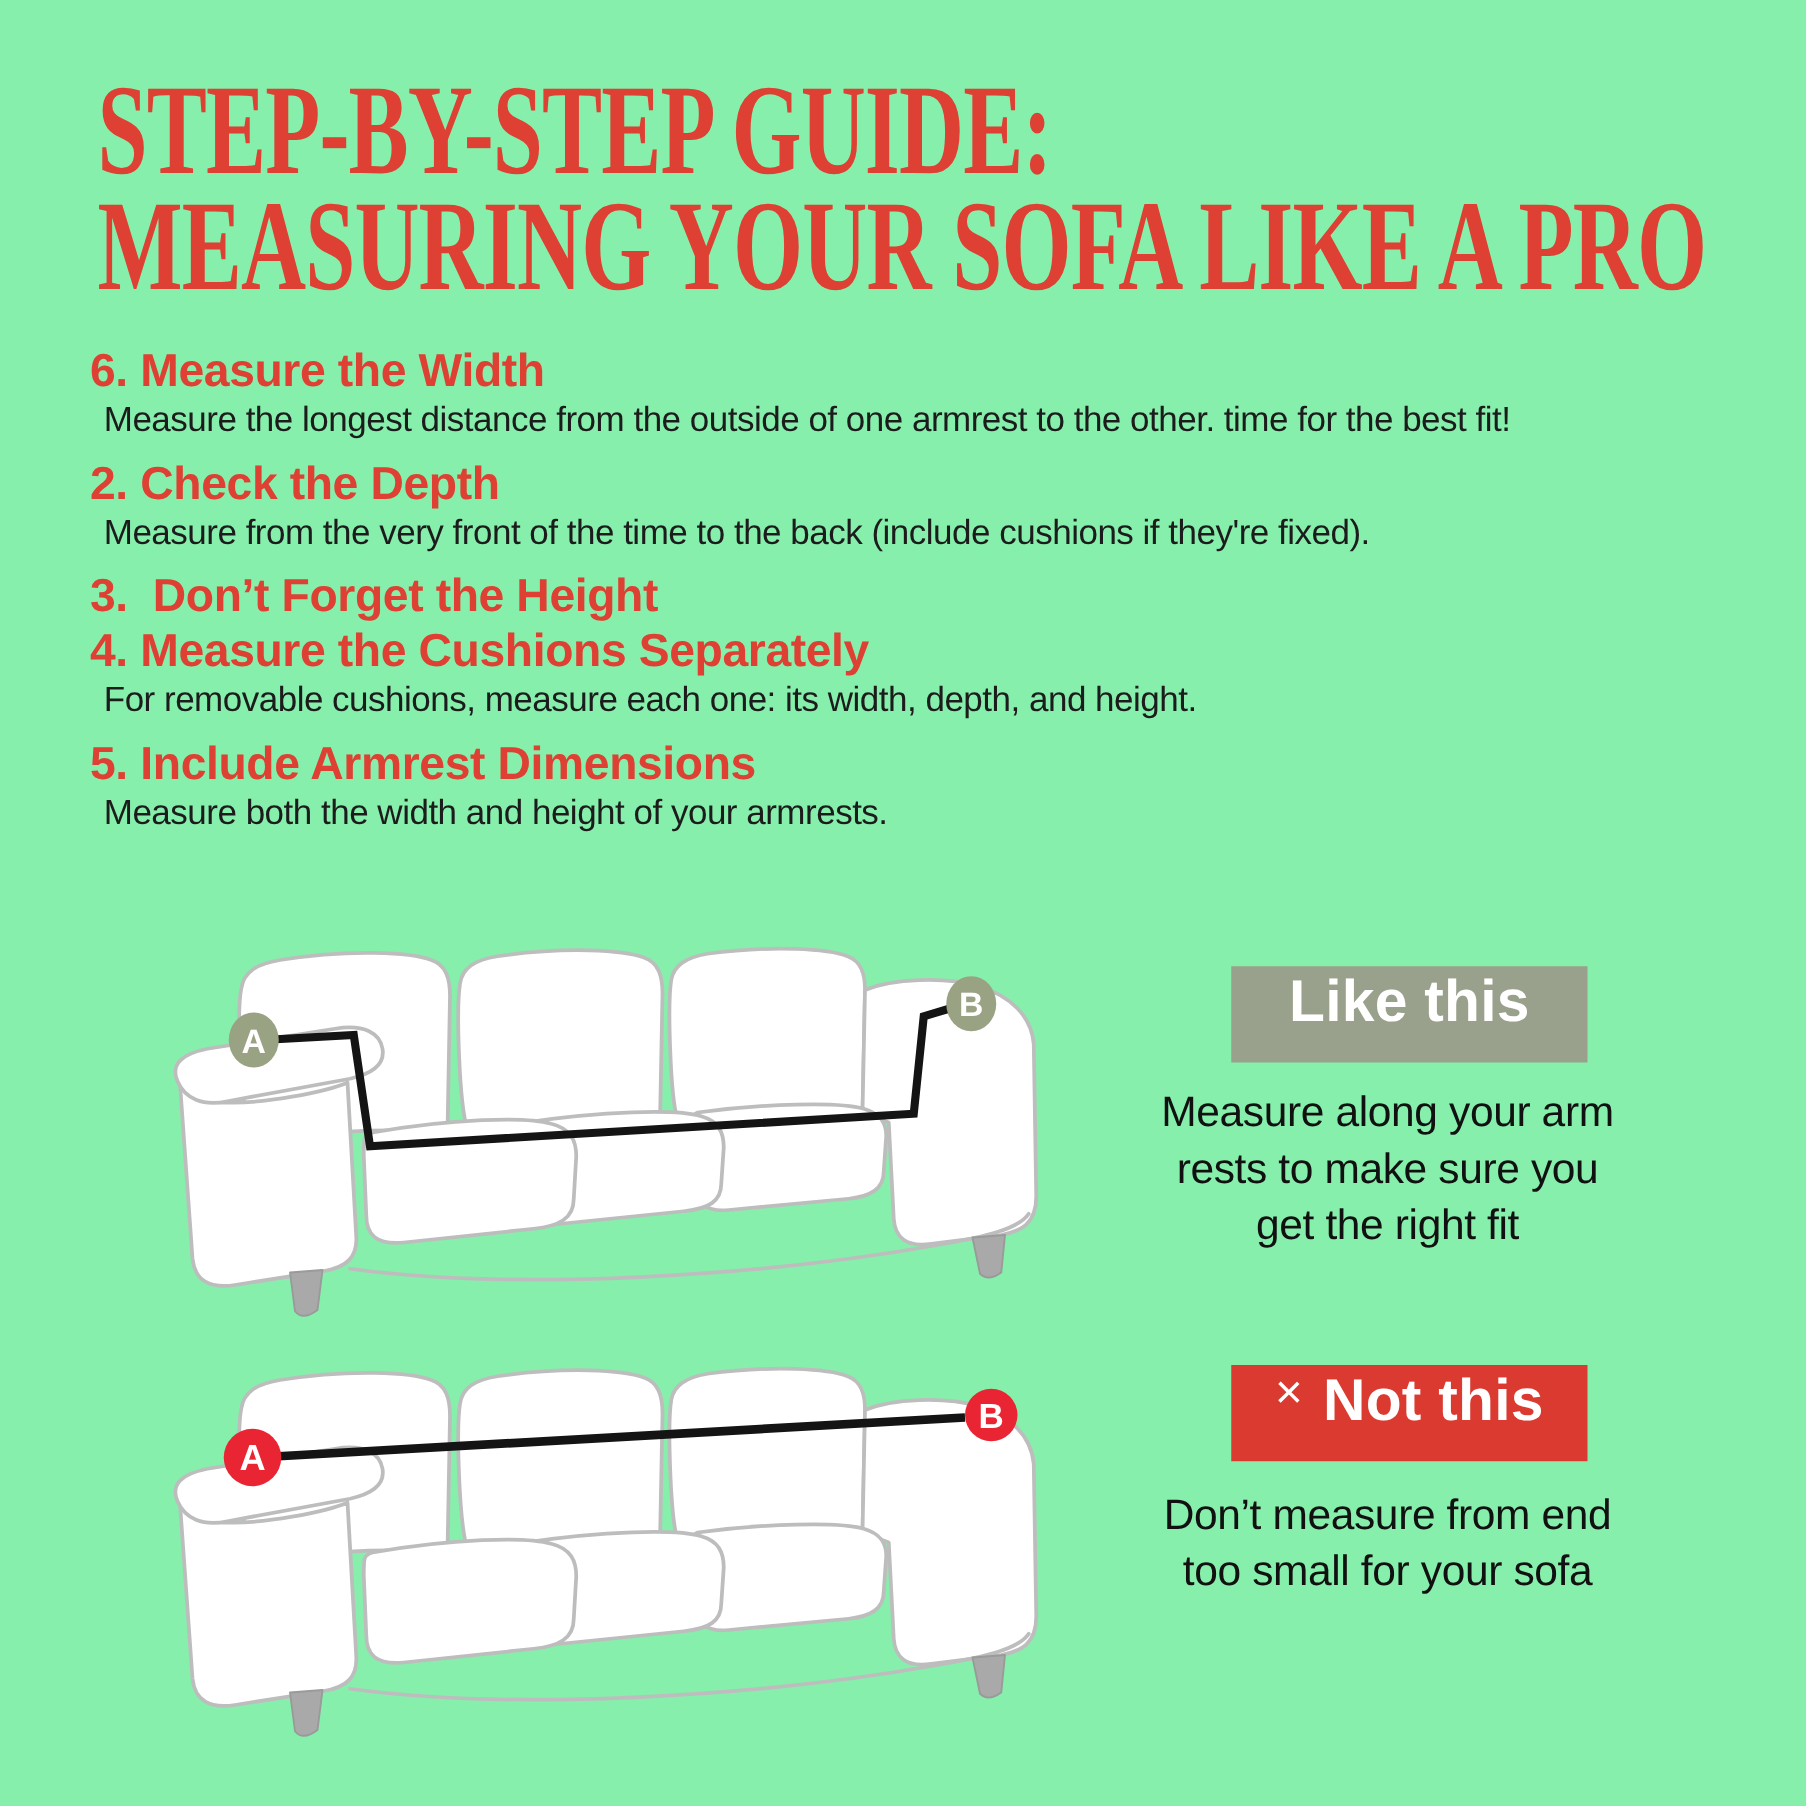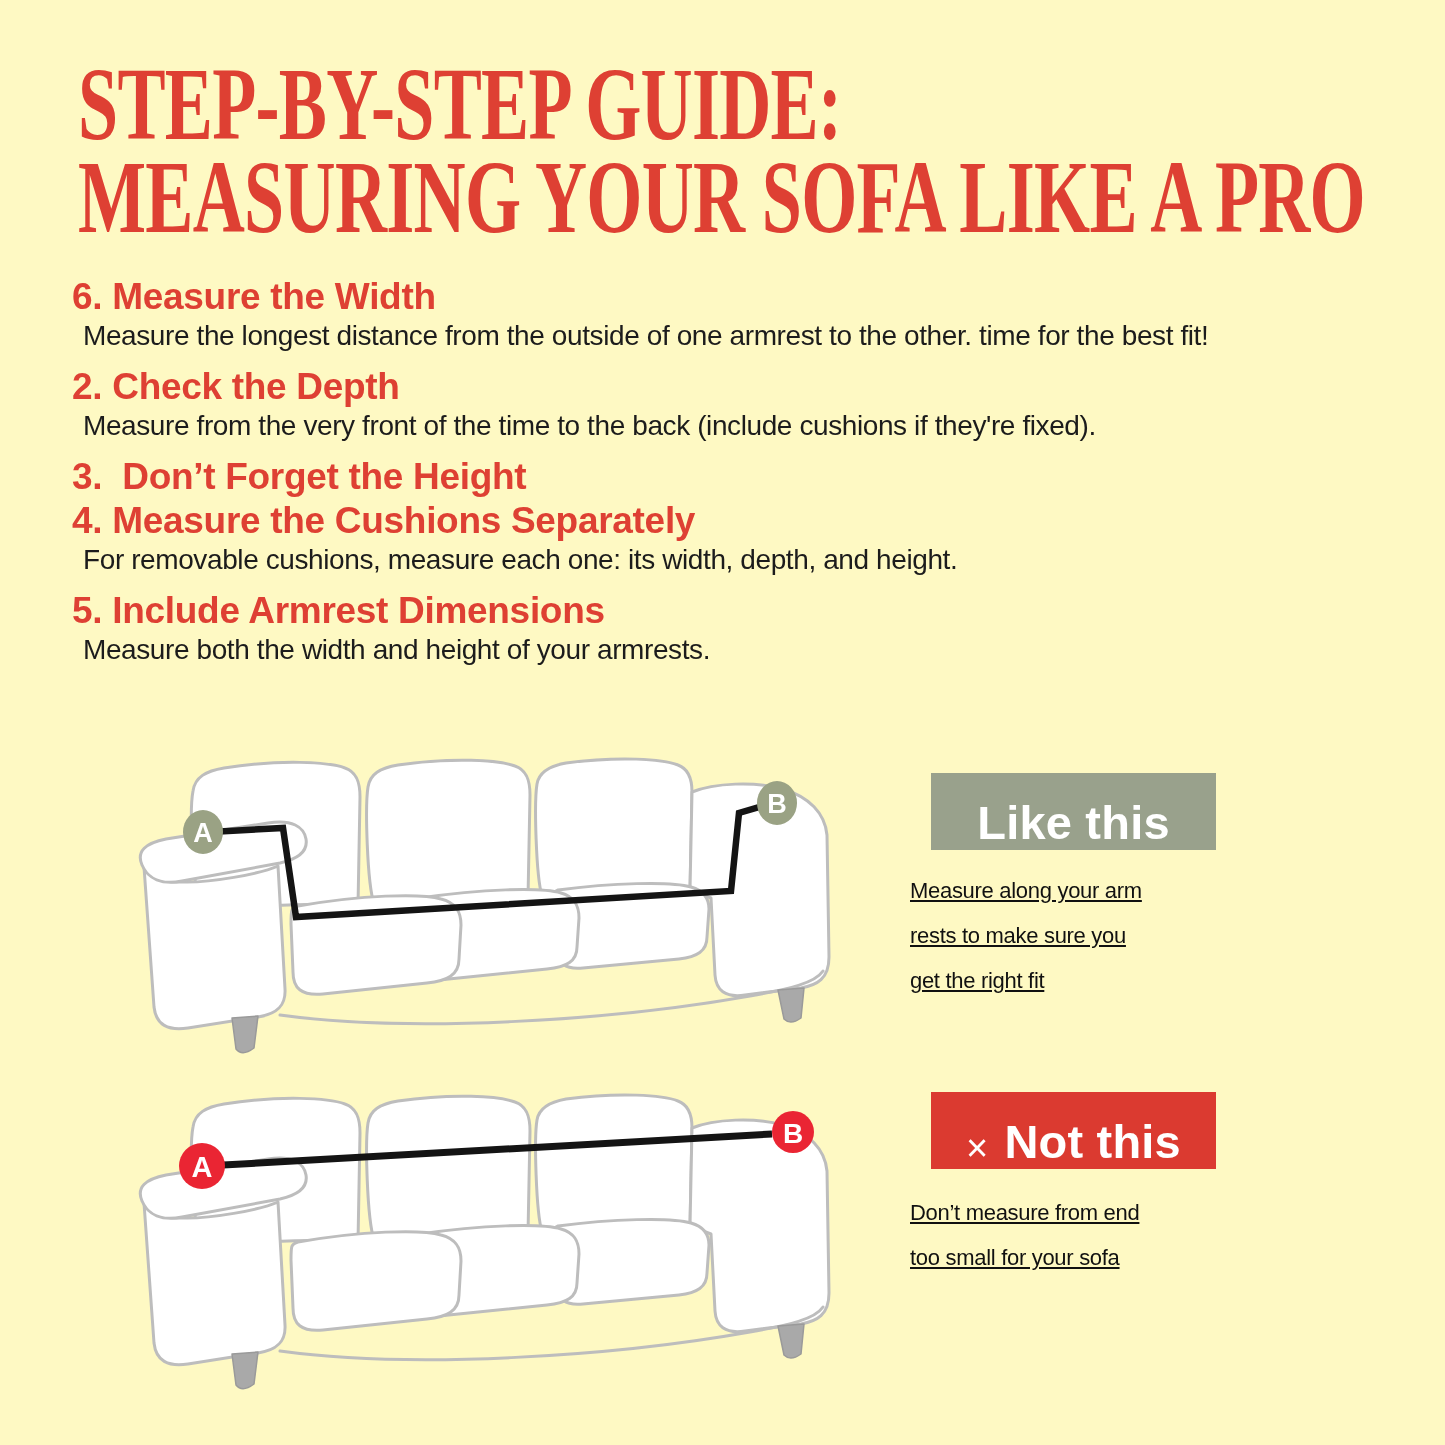--- a/index.html
+++ b/index.html
@@ -1,17 +1,17 @@
 <!DOCTYPE html>
 <html><head>
 <meta charset="utf-8">
 <style>
   html,body{margin:0;padding:0;background:#ffffff;}
   .page{
-    position:relative;width:1445px;height:1445px;background:#fef9c3;overflow:hidden;
+    position:relative;width:1445px;height:1445px;background:#86efac;overflow:hidden;
     font-family:"Liberation Sans",sans-serif;color:#1c1c1c;
   }
   
   .title{margin:0;}
   .title-line{
     position:absolute;left:78px;display:block;white-space:nowrap;
     font-family:"Liberation Serif",serif;font-weight:700;font-size:103px;line-height:1;
     color:#de4033;letter-spacing:-1px;
     transform:scaleX(0.70);transform-origin:0 0;
   }
@@ -30,30 +30,30 @@
   
   .sofa{position:absolute;left:90px;width:840px;}
   .sofa-top{top:740px;height:340px;}
   .sofa-bottom{top:1070px;height:350px;}
   .marker-letter{
     font-family:"Liberation Sans",sans-serif;font-weight:700;fill:#ffffff;
     text-anchor:middle;dominant-baseline:central;
   }
   
   .badge{
-    position:absolute;left:931px;width:285px;height:77px;
-    display:flex;align-items:flex-end;justify-content:center;
+    position:absolute;left:985px;width:285px;height:77px;
+    display:flex;align-items:flex-start;justify-content:center;
     color:#ffffff;font-weight:700;font-size:47px;letter-spacing:0.2px;
   }
   .badge-like{top:773px;background:#99a18c;}
   .badge-not{top:1092px;background:#db3a30;}
   .badge .x-icon{font-weight:400;font-size:38px;margin-right:16px;position:relative;top:1px;}
   .caption{
-    position:absolute;left:910px;width:400px;text-align:left;
-    font-size:22px;line-height:45px;color:#111111;letter-spacing:-0.3px;text-decoration:underline;
+    position:absolute;left:910px;width:400px;text-align:center;
+    font-size:34px;line-height:45px;color:#111111;letter-spacing:-0.3px;
   }
   .caption-like{top:868px;}
   .caption-not{top:1190px;}
 </style>
 </head>
 <body>
 
 <div class="page">
 
   <h1 class="title">

